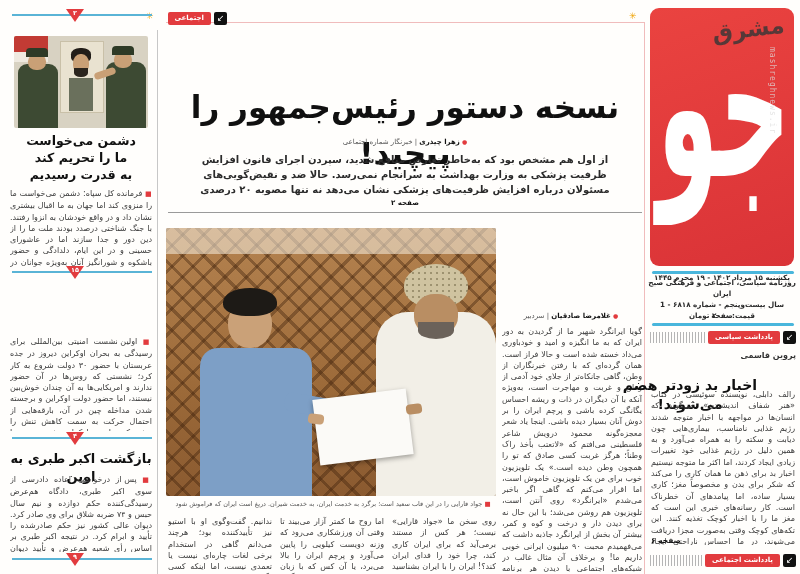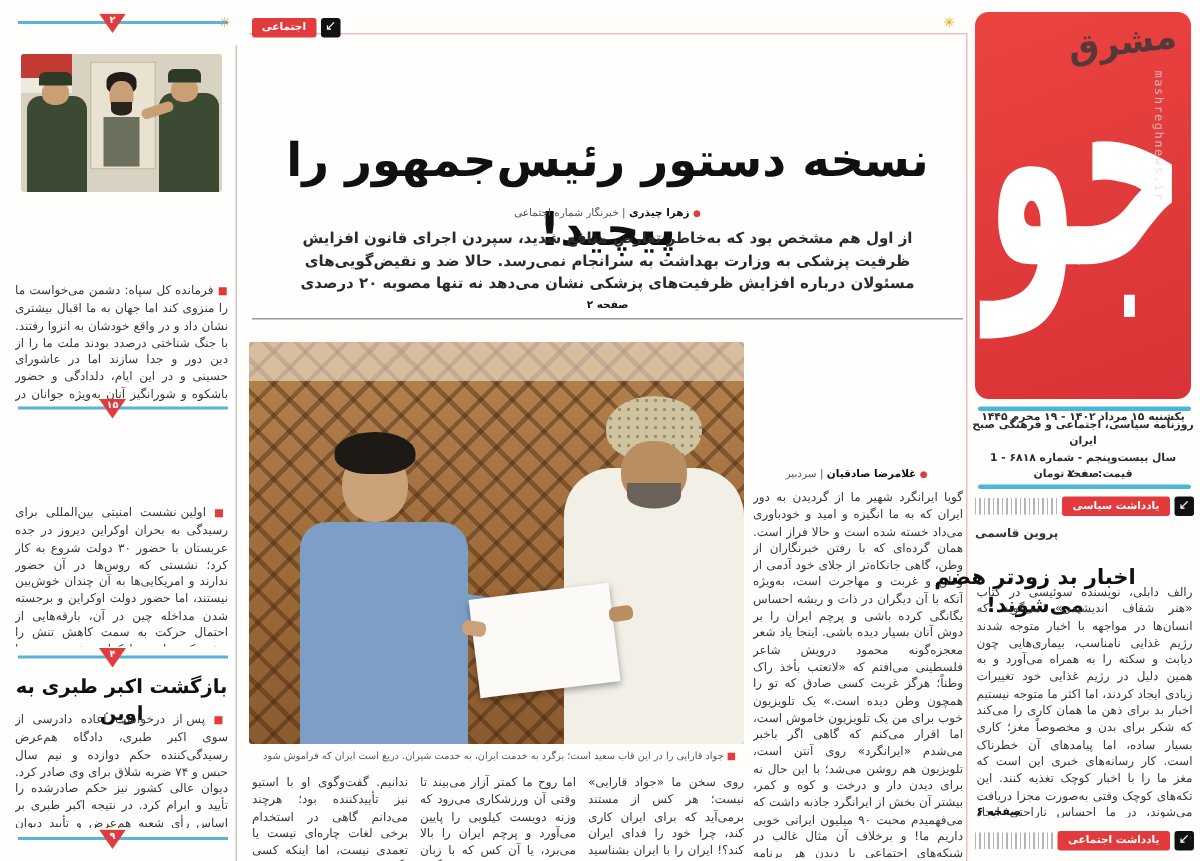--- a/index.html
+++ b/index.html
@@ -78,20 +78,23 @@
     <div style="left:55px;top:42px;width:24px;height:33px;background:#6a705c;"></div>
     <div style="left:4px;top:28px;width:40px;height:64px;background:#3d4a33;border-radius:9px 9px 0 0;"></div>
     <div style="left:14px;top:18px;width:18px;height:16px;background:#c9a076;border-radius:45%;"></div>
     <div style="left:12px;top:12px;width:22px;height:9px;background:#2e3a26;border-radius:4px 4px 0 0;"></div>
     <div style="left:92px;top:26px;width:40px;height:66px;background:#3d4a33;border-radius:9px 9px 0 0;"></div>
     <div style="left:100px;top:16px;width:18px;height:16px;background:#c9a076;border-radius:45%;"></div>
     <div style="left:98px;top:10px;width:22px;height:9px;background:#2e3a26;border-radius:4px 4px 0 0;"></div>
     <div style="left:80px;top:34px;width:22px;height:7px;background:#c9a076;border-radius:4px;transform:rotate(-18deg);"></div>
   </div>
 
+  <div class="abs hl" style="left:10px;top:132px;width:142px;font-size:12.5px;line-height:17px;">دشمن می‌خواست
+ما را تحریم کند
+به قدرت رسیدیم</div>
   <div class="abs body-txt" style="left:10px;top:188px;width:142px;height:80px;"><span class="lead-sq">■</span> <span>فرمانده کل سپاه: دشمن می‌خواست ما را منزوی کند اما جهان به ما اقبال بیشتری نشان داد و در واقع خودشان به انزوا رفتند. با جنگ شناختی درصدد بودند ملت ما را از دین دور و جدا سازند اما در عاشورای حسینی و در این ایام، دلدادگی و حضور باشکوه و شورانگیز آنان به‌ویژه جوانان در مجالس و هیئت‌های عزاداری حضرت اباعبدالله‌الحسین علیه‌السلام و یاران باوفایش را دیدند.</span></div>
 
   <div class="abs divline" style="left:12px;top:271px;width:140px;"></div>
   <div class="abs pgmark" style="left:66px;top:266px;">
     <span>۱۵</span>
   </div>
 
   <div class="abs body-txt" style="left:10px;top:336px;width:142px;height:95px;"><span class="lead-sq">■</span> <span>اولین نشست امنیتی بین‌المللی برای رسیدگی به بحران اوکراین دیروز در جده عربستان با حضور ۳۰ دولت شروع به کار کرد؛ نشستی که روس‌ها در آن حضور ندارند و امریکایی‌ها به آن چندان خوش‌بین نیستند، اما حضور دولت اوکراین و برجسته شدن مداخله چین در آن، بارقه‌هایی از احتمال حرکت به سمت کاهش تنش را بیشتر کرده است. اوکراین نشست جده را «یک پیروزی تاریخی» خوانده ولی روس‌ها گفته‌اند منتظر خواهند ماند تا سعودی‌ها نتایج جده را به آنها منتقل کنند.</span></div>
 
   <div class="abs divline" style="left:12px;top:437px;width:140px;"></div>
@@ -160,21 +163,21 @@
   <div class="abs info-line" style="left:648px;top:272px;width:148px;">یکشنبه ۱۵ مرداد ۱۴۰۲ - ۱۹ محرم ۱۴۴۵</div>
   <div class="abs info-line" style="left:648px;top:299px;width:148px;">سال بیست‌وپنجم - شماره ۶۸۱۸ - 1 صفحه</div>
   <div class="abs info-line" style="left:648px;top:310px;width:148px;">قیمت: ۲۰۰۰ تومان</div>
   <div class="abs rule-cyan" style="left:652px;top:323px;width:142px;"></div>
 
   <div class="abs badge-row" style="left:650px;top:331px;width:146px;">
     <span class="logo-ic">↙</span>
     <span class="badge">یادداشت سیاسی</span>
     <span class="barcode"></span>
   </div>
-  <div class="abs" style="left:650px;top:351px;width:146px;text-align:left;font-size:8px;font-weight:bold;color:#333;">پروین قاسمی</div>
+  <div class="abs" style="left:650px;top:351px;width:146px;text-align:right;font-size:8px;font-weight:bold;color:#333;">پروین قاسمی</div>
   <div class="abs hl" style="left:616px;top:365px;width:148px;font-size:14px;line-height:19px;margin-top:11px;">اخبار بد زودتر هضم می‌شوند!</div>
   <div class="abs body-txt" style="left:651px;top:389px;width:144px;height:156px;">رالف دابلی، نویسنده سوئیسی در کتاب «هنر شفاف اندیشیدن» می‌گوید که انسان‌ها در مواجهه با اخبار متوجه شدند رژیم غذایی نامناسب، بیماری‌هایی چون دیابت و سکته را به همراه می‌آورد و به همین دلیل در رژیم غذایی خود تغییرات زیادی ایجاد کردند، اما اکثر ما متوجه نیستیم اخبار بد برای ذهن ما همان کاری را می‌کند که شکر برای بدن و مخصوصاً مغز؛ کاری بسیار ساده، اما پیامدهای آن خطرناک است. کار رسانه‌های خبری این است که مغز ما را با اخبار کوچک تغذیه کنند. این تکه‌های کوچک وقتی به‌صورت مجزا دریافت می‌شوند، در ما احساس ناراحتی ایجاد نمی‌کنند و هضم آنها هم دشوار نیست و ما هم با تأمین اشتهای‌مان سیری نمی‌گیریم. برخلاف کتاب و مقالات بلند که از آنها فاصله می‌گیریم و فرایند تفکر در ما تعطیل می‌شود، اخبار بد حکم مسکن‌هایی رنگی را برای بدن دارند که ظاهری خوش‌طعم دارند، ولی به‌مرور بدن را دچار فقر غذایی و کمبود ویتامین‌های مورد نیاز می‌کنند.</div>
   <div class="abs pageref" style="left:651px;top:536px;">صفحه ۶</div>
 
   <div class="abs badge-row" style="left:650px;top:554px;width:146px;">
     <span class="logo-ic">↙</span>
     <span class="badge">یادداشت اجتماعی</span>
     <span class="barcode"></span>
   </div>
 

